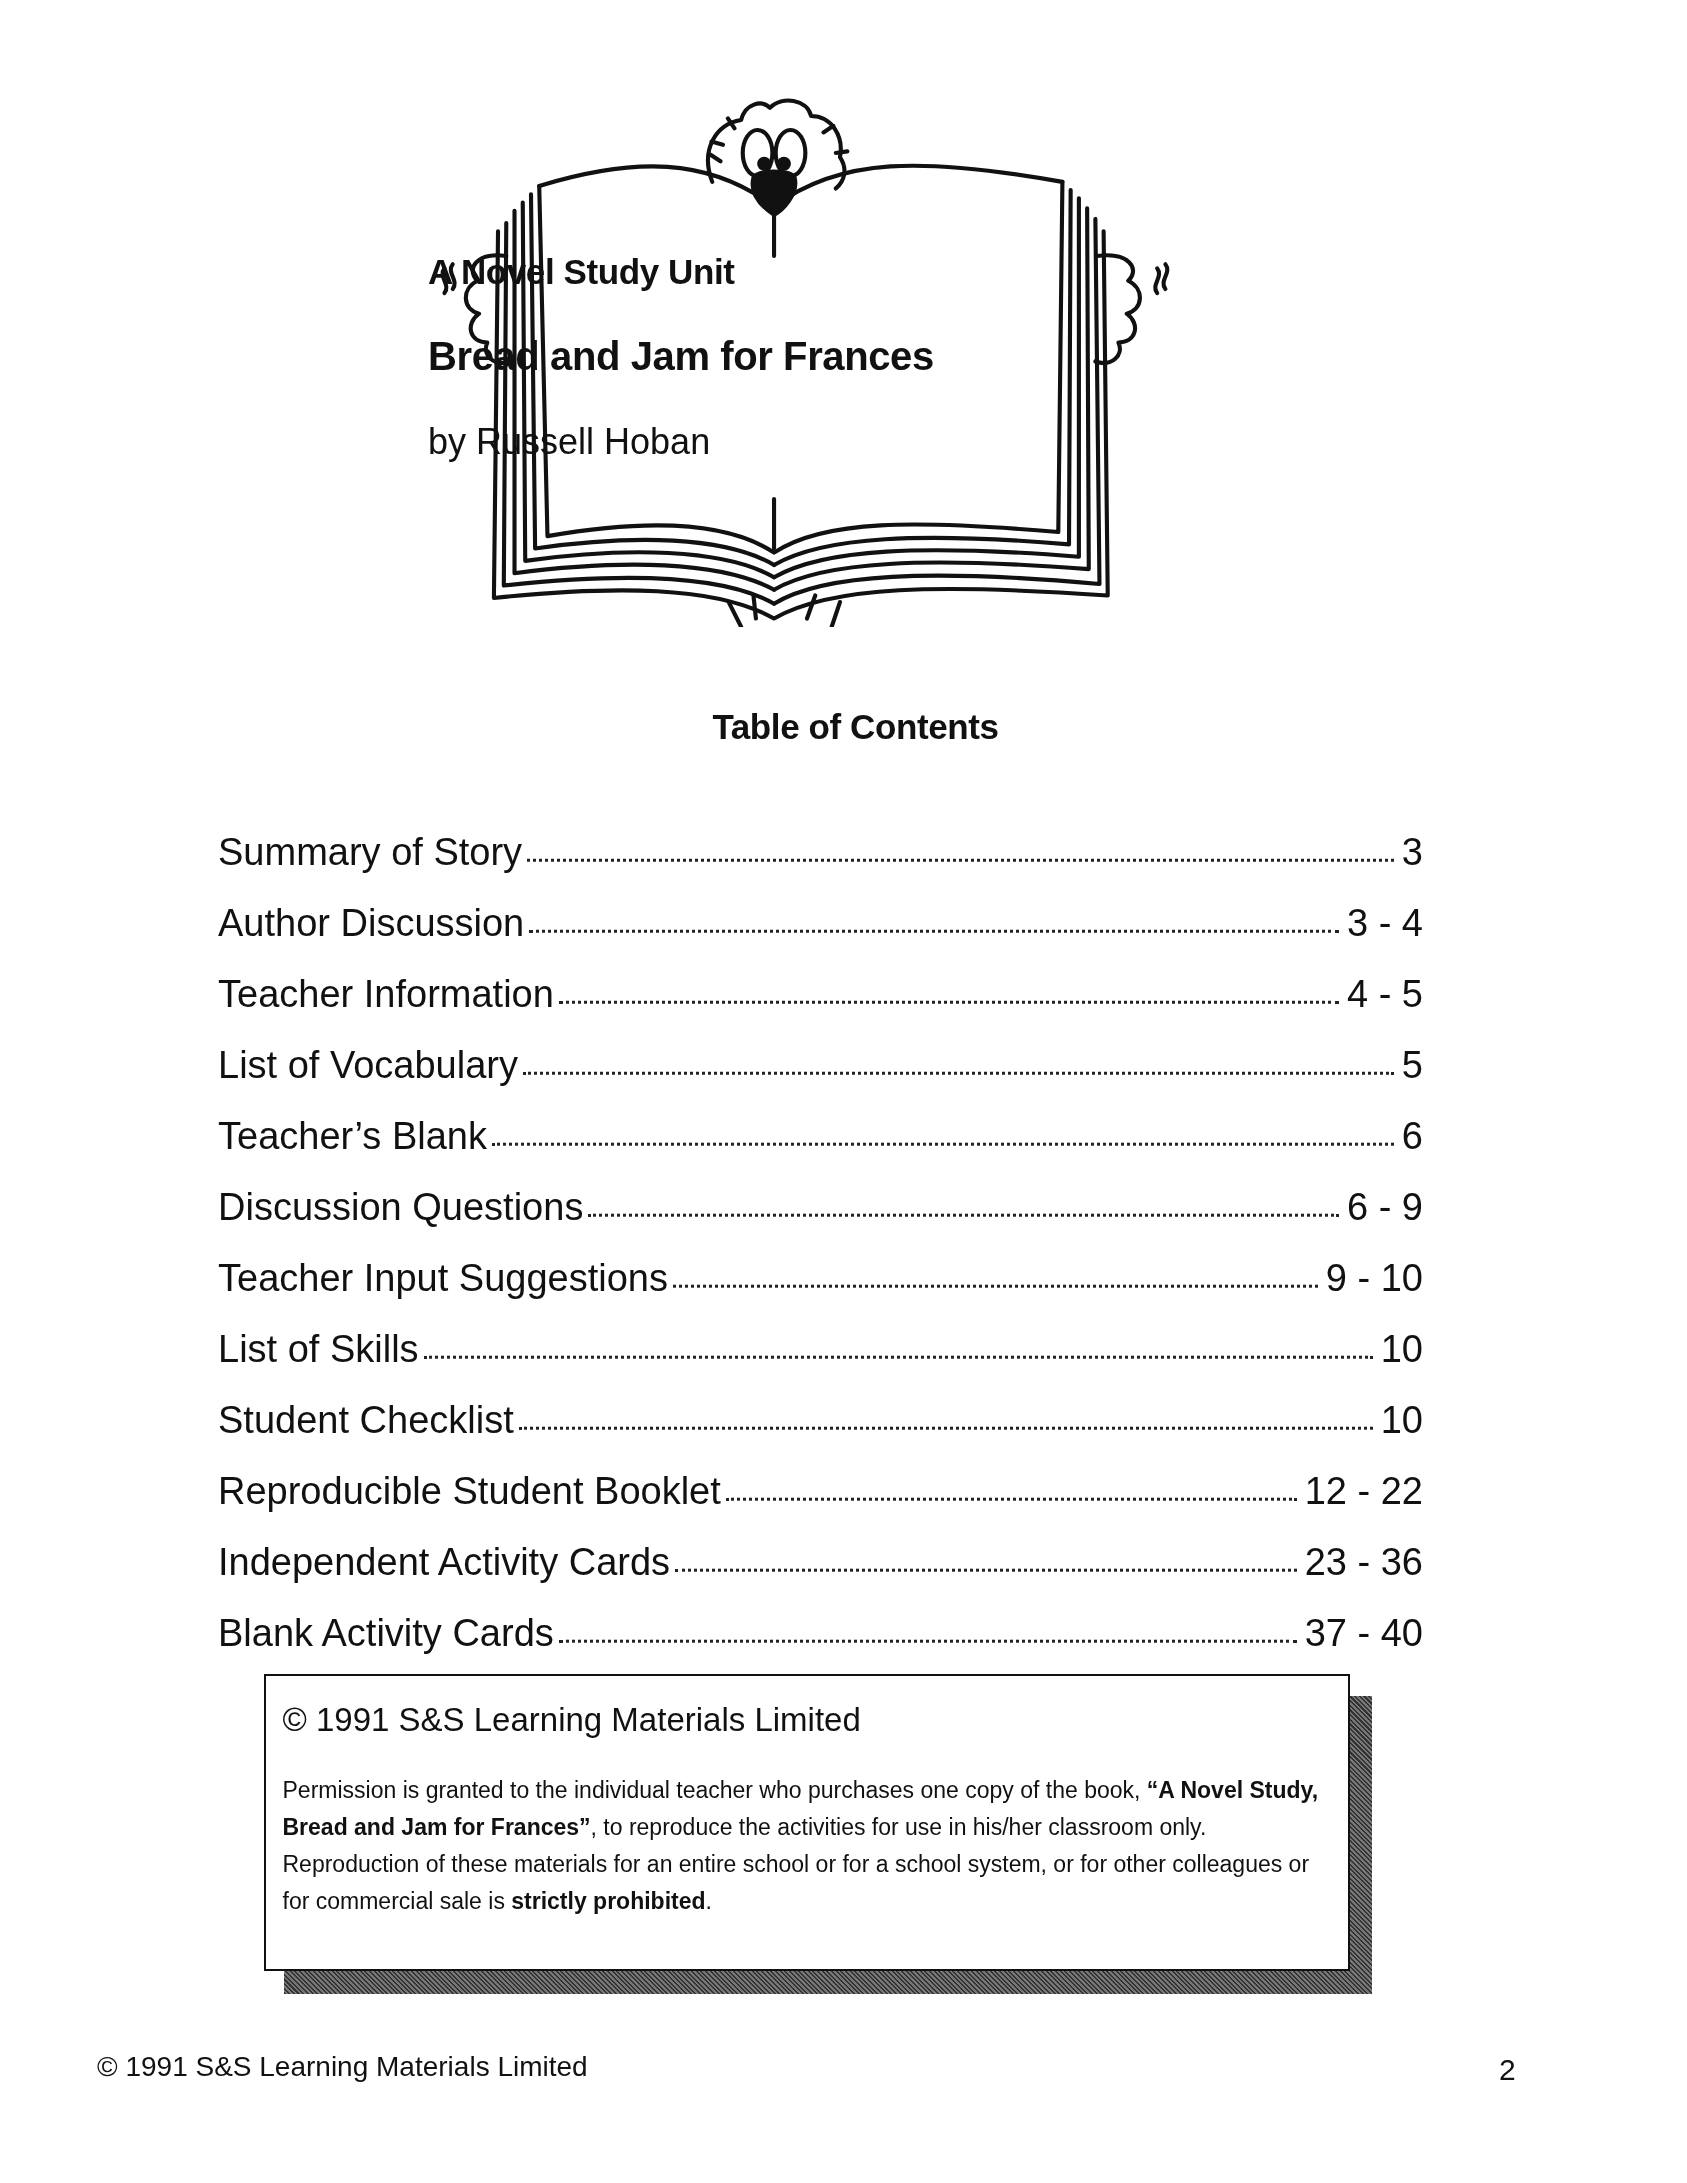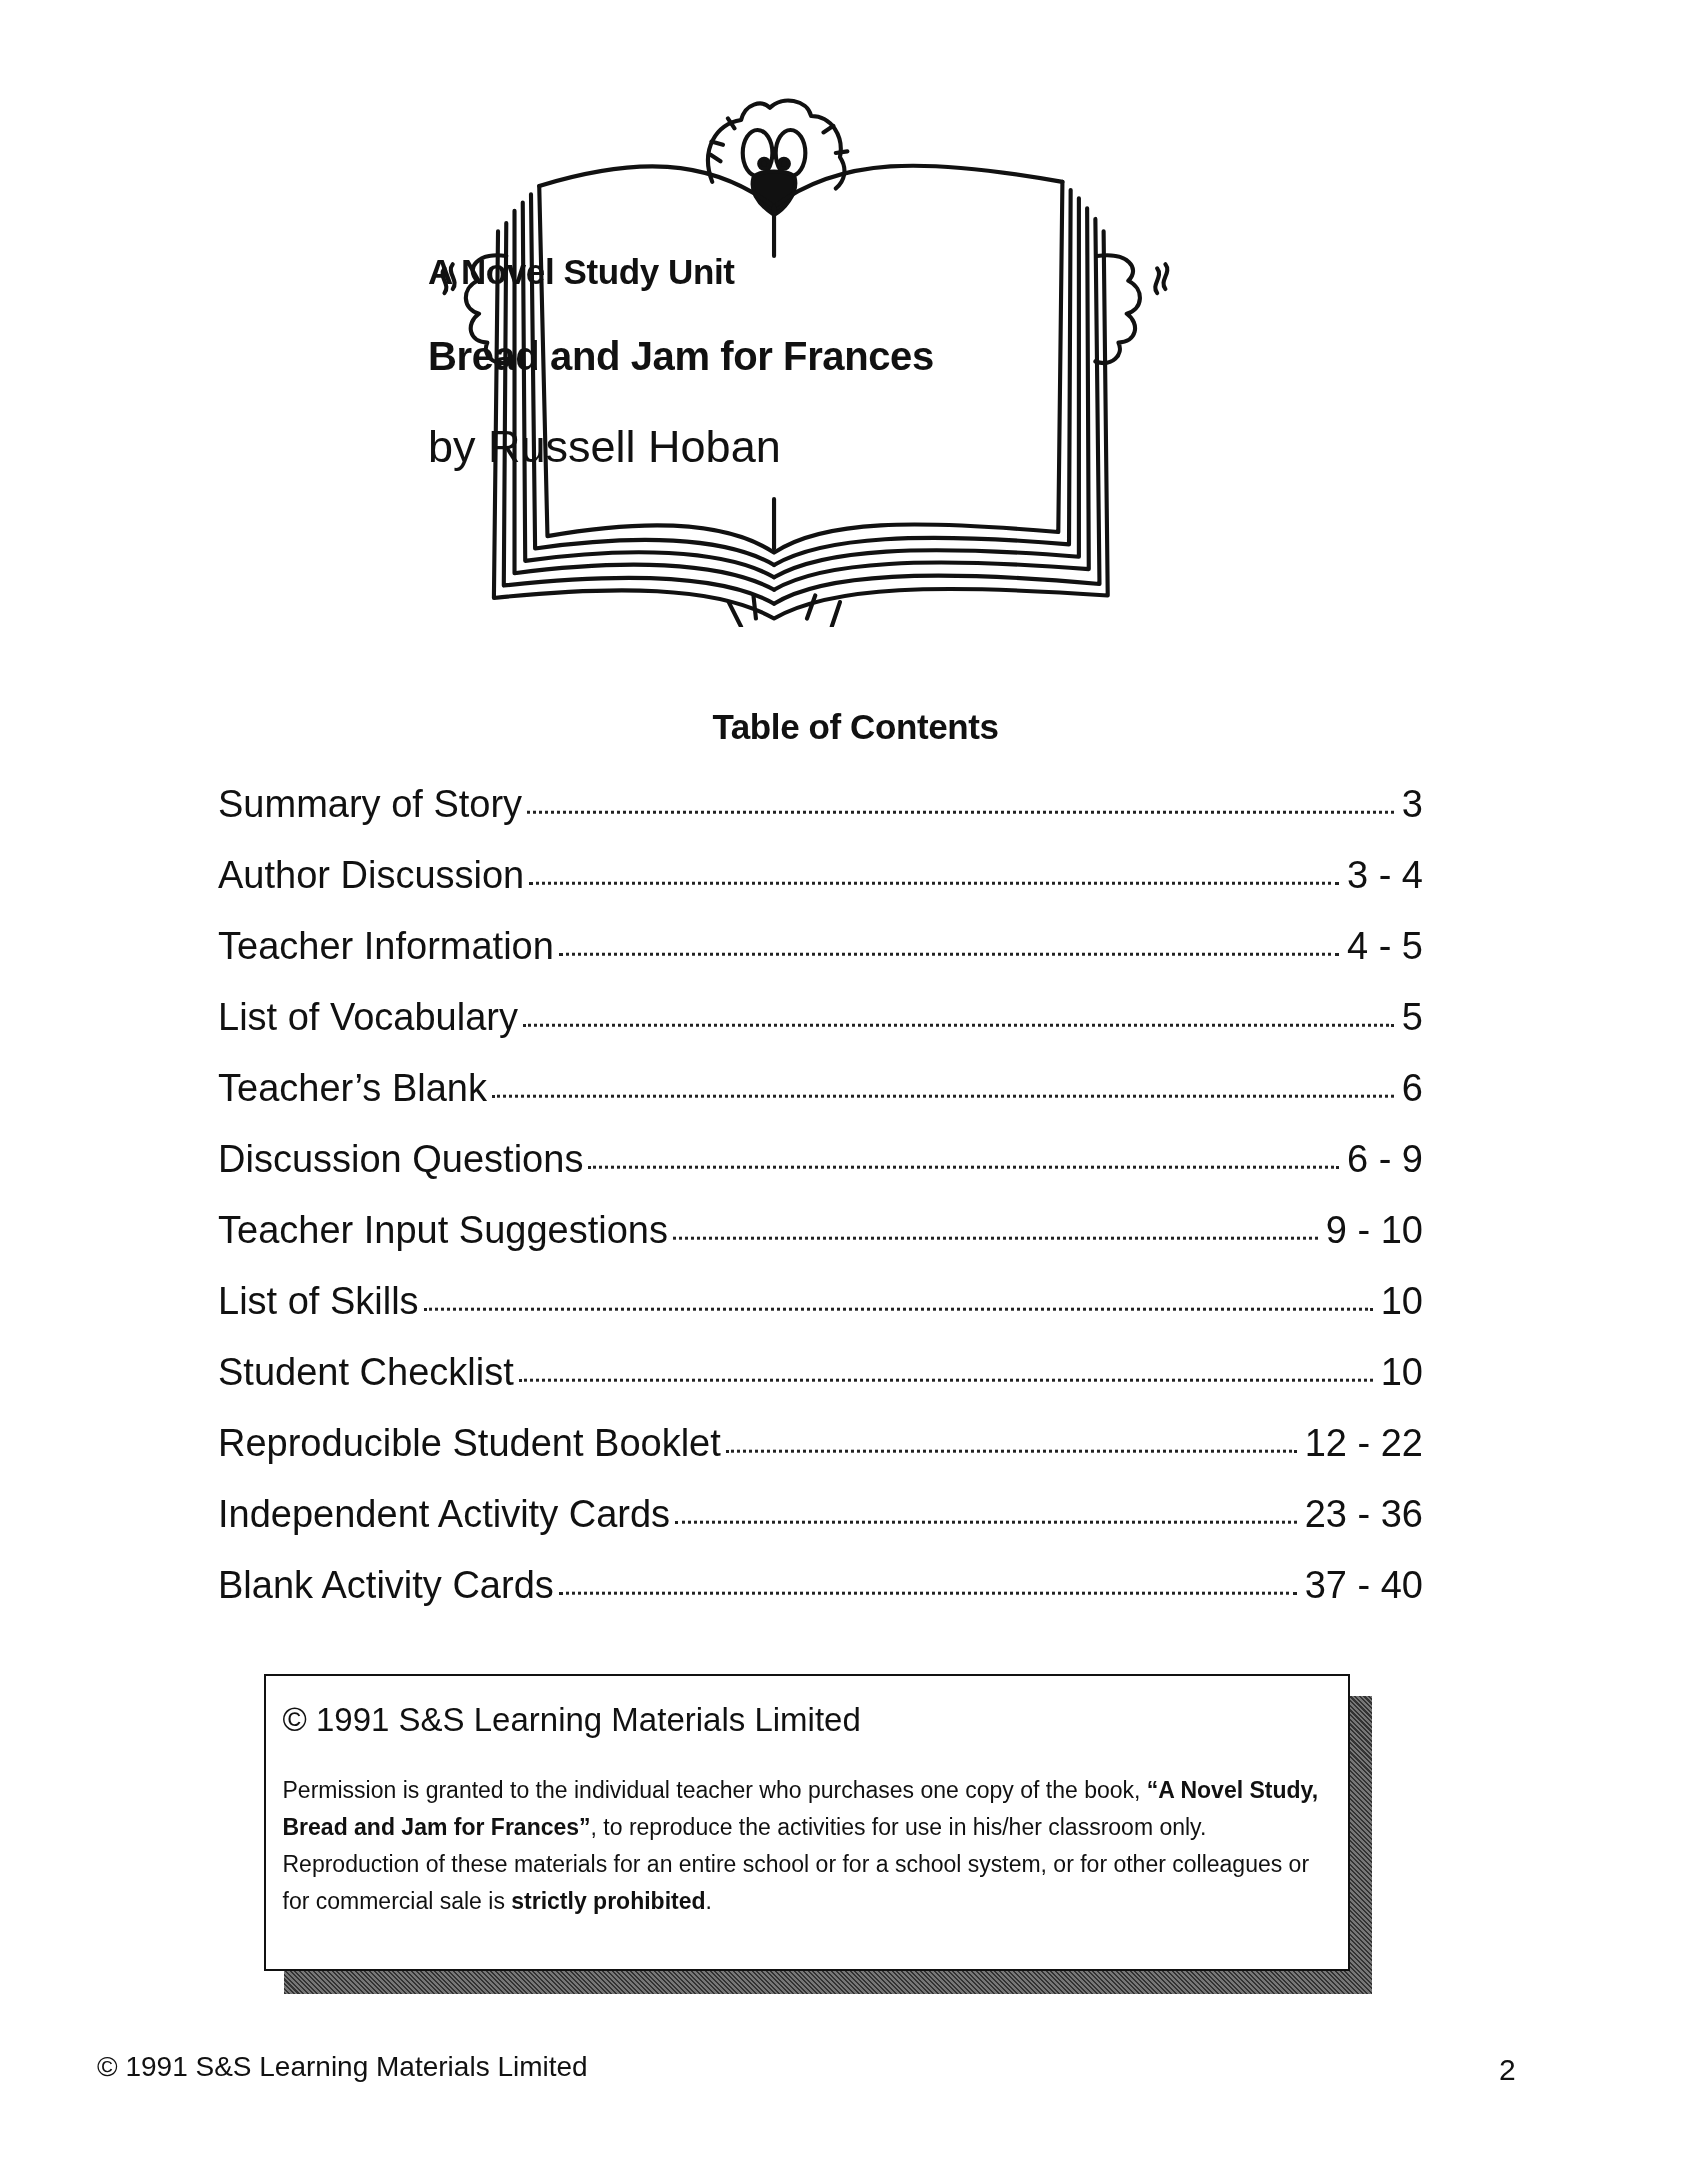--- a/index.html
+++ b/index.html
@@ -6,28 +6,28 @@
   body { width: 1687px; height: 2183px; position: relative; overflow: hidden;
          font-family: "Liberation Sans", "DejaVu Sans", sans-serif; color: #111; }
   .page { position: absolute; inset: 0; }
 
   
   .illustration { position: absolute; left: 428px; top: 91px; width: 758px; height: 536px; }
   .illustration svg { position: absolute; left: 0; top: 0; }
   .book-text { position: absolute; left: 0; width: 758px; text-align: left; }
   .book-title { top: 161px; font-size: 35px; font-weight: bold; letter-spacing: -0.4px; }
   .book-subtitle { top: 243px; font-size: 40px; font-weight: bold; letter-spacing: -0.4px; }
-  .book-author { top: 330px; font-size: 45px; font-weight: normal; }
+  .book-author { top: 330px; font-size: 36px; font-weight: normal; }
 
   
   .toc-heading { position: absolute; top: 707px; left: 0; width: 1687px; text-align: center;
                  font-size: 35px; font-weight: bold; letter-spacing: -0.4px; padding-left: 12px; }
   .toc { position: absolute; left: 218px; width: 1205px; top: 783px; }
   .toc-row { display: flex; align-items: baseline; height: 71px; font-size: 38px; }
-  .toc-title { white-space: nowrap; }
+  .toc-title { white-space: nowrap; margin-top: 48px; }
   .toc-leader { flex: 1; margin: 0 8.2px 0 5px; border-bottom: 3.3px dotted #222; height: 0;
                 transform: translateY(-3.3px); }
   .toc-page { white-space: nowrap; text-align: right; }
 
   
   .notice-shadow { position: absolute; left: 284px; top: 1696px; width: 1088px; height: 298px;
                    background: repeating-linear-gradient(45deg, #333 0 1.6px, #777 1.6px 3.3px); }
   .notice { position: absolute; left: 264px; top: 1674px; width: 1086px; height: 297px;
             background: #fff; border: 2.5px solid #111; box-sizing: border-box; padding: 25px 15px 0 16.5px; }
   .notice-heading { font-size: 33px; margin-bottom: 33px; }

